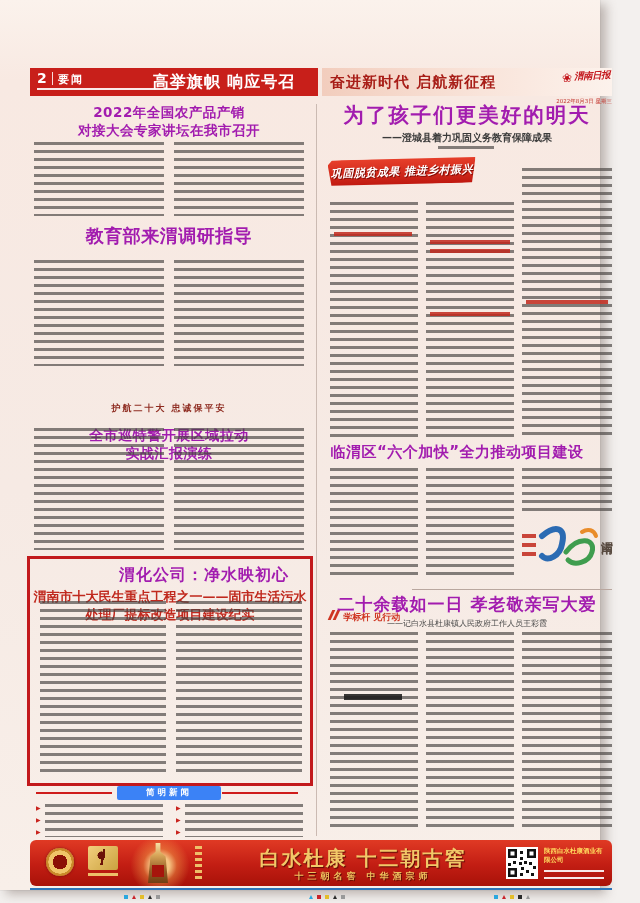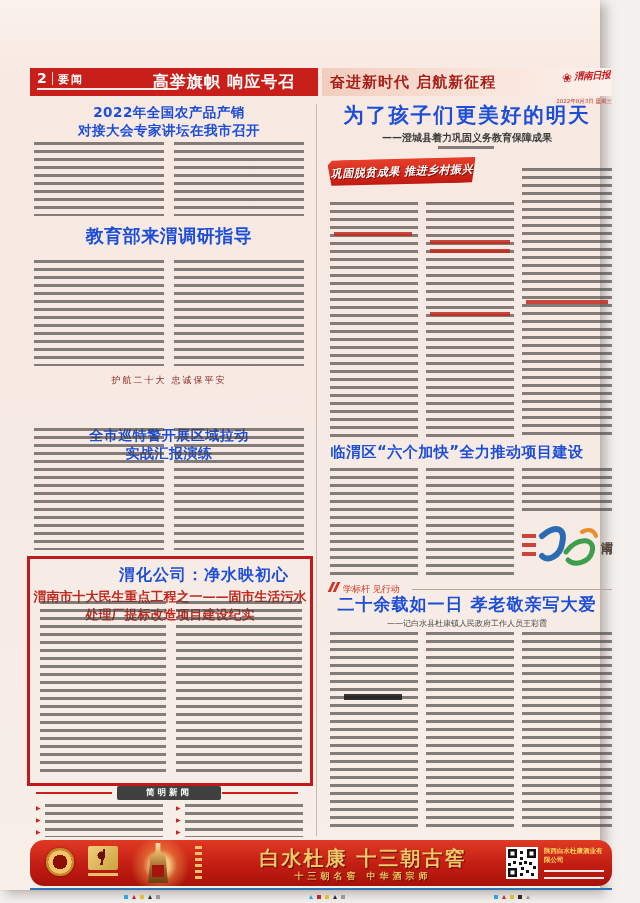--- a/index.html
+++ b/index.html
@@ -34,43 +34,43 @@
   .hdr-pink{left:322px;top:68px;width:290px;height:28px;position:absolute;
     background:linear-gradient(90deg,#f2cdbd 0%,#f9e4da 55%,#fcf2ec 100%);}
   .slogan2{position:absolute;left:8px;top:0;height:28px;display:flex;align-items:center;
     color:#a81e18;font-size:15px;font-weight:bold;letter-spacing:1px;white-space:nowrap;}
   .brand{position:absolute;right:2px;top:2px;color:#c3161c;display:flex;align-items:center;gap:2px;
     transform:rotate(-3deg);}
   .brand .bt{font-size:9.5px;font-weight:bold;font-style:italic;letter-spacing:-0.5px;}
   .brand .ros{font-size:12px;line-height:12px;}
   .dateline{left:498px;top:98px;width:114px;font-size:5.5px;color:#c2362e;text-align:right;position:absolute;}
   
-  .hl{position:absolute;color:#1d4ed8;font-weight:bold;line-height:1.3;letter-spacing:.5px;}
+  .hl{position:absolute;color:#a21caf;font-weight:bold;line-height:1.3;letter-spacing:.5px;}
   .hl span{display:block;}
-  .kicker{position:absolute;font-weight:normal;}
+  .kicker{position:absolute;font-weight:bold;margin-top:28px;}
   .vrule{position:absolute;background:#cbbab2;}
   .hrule{position:absolute;background:#b9a79f;}
   
   .redbox{position:absolute;left:27px;top:556px;width:286px;height:230px;border:3px solid #c2191c;}
   
-  .brief-banner{position:absolute;left:117px;top:786px;width:104px;height:14px;background:#404040;
+  .brief-banner{position:absolute;left:117px;top:786px;width:104px;height:14px;background:#3b82f6;
     color:#fff;font-size:8.5px;font-weight:bold;letter-spacing:3px;display:flex;align-items:center;
     justify-content:center;border-radius:2px;}
   .wing{position:absolute;height:1.5px;background:#cf1d1b;top:792px;}
   .bullet{position:absolute;color:#c9241e;font-size:6px;line-height:6px;}
   
   .ribbon{position:absolute;left:328px;top:158px;width:148px;height:27px;
     background:linear-gradient(180deg,#e8402b,#bf1810);transform:rotate(-2deg);
     clip-path:polygon(0% 18%,3% 0%,100% 6%,97% 100%,2% 94%);
     color:#fff;font-weight:bold;font-style:italic;font-size:11px;letter-spacing:.5px;
     display:flex;align-items:center;justify-content:center;text-shadow:1px 1px 0 #7c0e08;}
   
   .slash{display:inline-block;width:3px;height:10px;background:#cf3522;transform:skewX(-25deg);margin-right:2px;}
   
-  .ad{position:absolute;left:30px;top:840px;width:582px;height:46px;border-radius:14px;
+  .ad{position:absolute;left:30px;top:840px;width:582px;height:46px;border-radius:6px;
     background:linear-gradient(180deg,#e03a24 0%,#c21d13 55%,#a81209 100%);overflow:hidden;}
   .ad-headline{position:absolute;left:185px;top:5px;width:296px;text-align:center;color:#f2c868;
     font-size:20px;font-weight:bold;letter-spacing:2px;text-shadow:1px 1px 1px #5f0b05;white-space:nowrap;}
   .ad-subline{position:absolute;left:185px;top:30px;width:296px;text-align:center;color:#efc15e;
     font-size:9px;font-weight:bold;letter-spacing:4px;text-shadow:1px 1px 0 #5f0b05;}
   .ad-company{position:absolute;left:514px;top:7px;width:64px;color:#ffd95e;font-size:6.5px;
     font-weight:bold;line-height:1.35;}
   .seal{position:absolute;left:16px;top:8px;width:28px;height:28px;border-radius:50%;
     background:radial-gradient(circle at 50% 50%,#8c1006 0 36%,#f0c468 37% 58%,#c98a2a 59% 70%,#f0c468 71% 100%);
     box-shadow:0 0 3px rgba(0,0,0,.4);}

